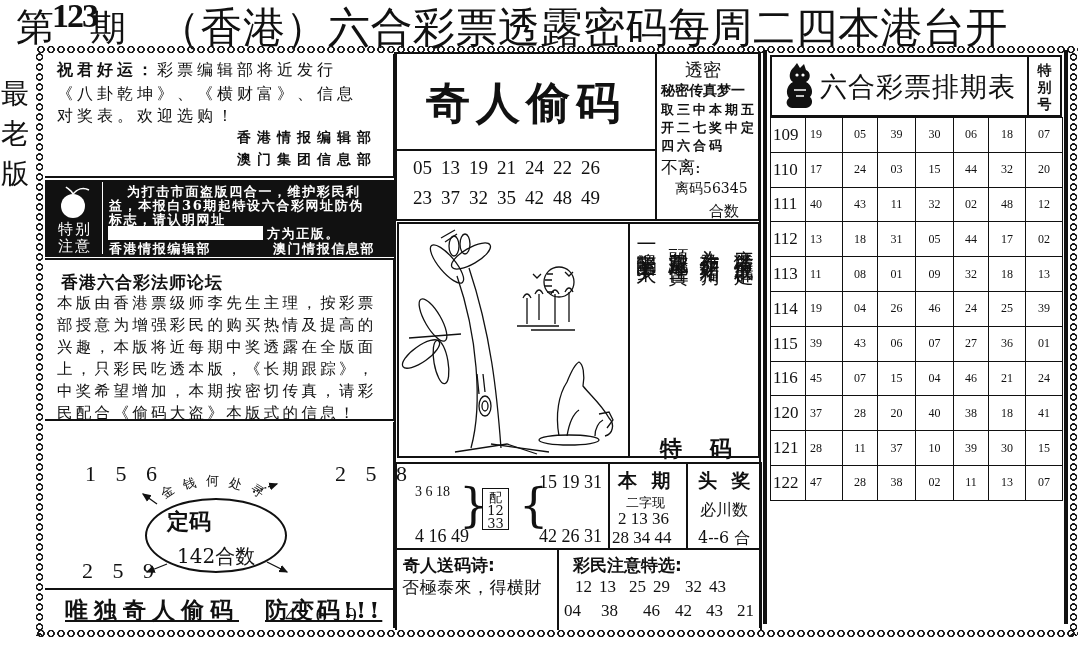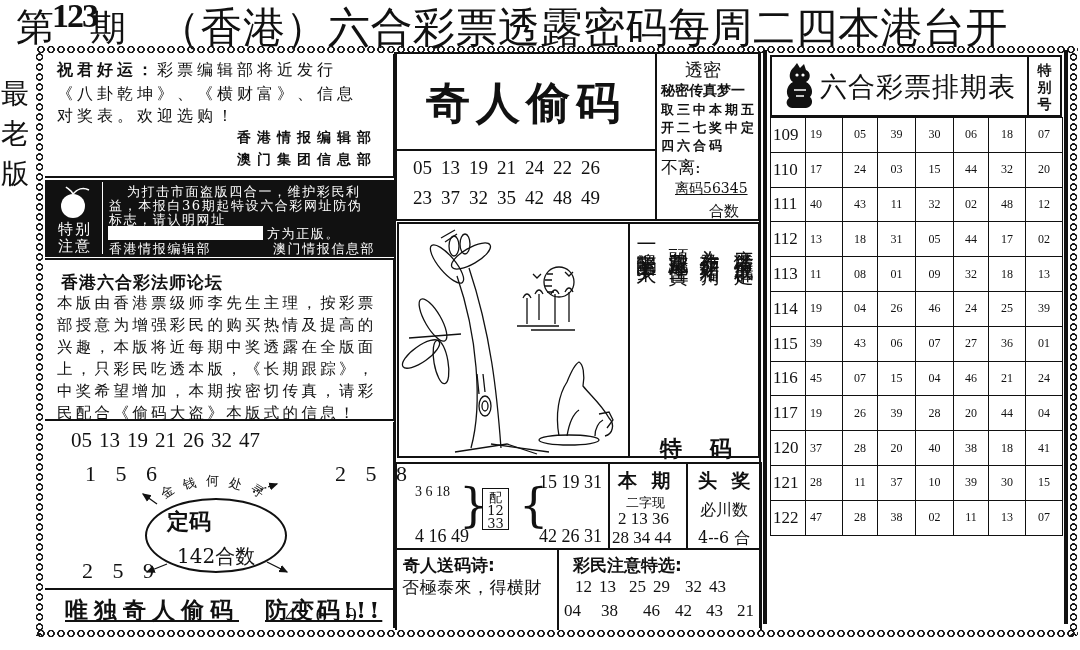--- a/index.html
+++ b/index.html
@@ -23,21 +23,21 @@
 
   
   #greeting{left:45px;top:54px;width:350px;height:124px;border-right:2px solid #111;border-bottom:2px solid #111;}
   #greeting .ln{position:absolute;left:12px;font-size:16px;letter-spacing:4px;white-space:nowrap;}
   #greeting .sig{position:absolute;right:16px;font-size:14px;font-weight:bold;letter-spacing:6px;white-space:nowrap;}
 
   
   #notice{left:45px;top:180px;width:350px;height:77px;background:#111;color:#fff;}
   #notice-badge{position:absolute;left:2px;top:2px;width:56px;height:72px;border-right:1px solid #fff;box-sizing:border-box;text-align:center;}
   #notice-badge .bt{position:absolute;left:0;width:56px;font-size:15px;letter-spacing:2px;}
-  #notice .nl{position:absolute;left:64px;font-size:13px;font-weight:normal;white-space:nowrap;letter-spacing:1.6px;}
+  #notice .nl{position:absolute;left:64px;font-size:13px;font-weight:bold;white-space:nowrap;letter-spacing:1.6px;}
   #notice-url{position:absolute;left:63px;top:46px;width:155px;height:14px;background:#fff;}
 
   
   #forum{left:45px;top:258px;width:350px;height:163px;border:2px solid #111;border-left:none;}
   #forum-title{position:absolute;left:16px;top:11px;font-size:17px;font-weight:bold;letter-spacing:1px;white-space:nowrap;font-family:"DejaVu Sans",sans-serif;}
   #forum .fl{position:absolute;left:12px;font-size:15.5px;letter-spacing:3.3px;white-space:nowrap;font-family:"DejaVu Sans",sans-serif;}
 
   
   #fixed{left:45px;top:422px;width:350px;height:168px;border-right:2px solid #111;border-bottom:2px solid #111;}
   #fixed-nums{position:absolute;left:26px;top:6px;font-size:21px;white-space:nowrap;font-family:"Liberation Serif",serif;}
@@ -139,23 +139,20 @@
   <div id="forum-title">香港六合彩法师论坛</div>
   <div class="fl" style="top:33px;">本版由香港票级师李先生主理，按彩票</div>
   <div class="fl" style="top:55px;">部授意为增强彩民的购买热情及提高的</div>
   <div class="fl" style="top:77px;">兴趣，本版将近每期中奖透露在全版面</div>
   <div class="fl" style="top:99px;">上，只彩民吃透本版，《长期跟踪》，</div>
   <div class="fl" style="top:121px;">中奖希望增加，本期按密切传真，请彩</div>
   <div class="fl" style="top:143px;">民配合《偷码大盗》本版式的信息！</div>
 </div>
 
 <div class="box" id="fixed">
-  <div id="fixed-nums">
-    <span>05</span><span>13</span><span>19</span><span>21</span><span>26</span><span>32</span><span>47</span>
-  </div>
   <div class="corner" style="left:40px;top:39px;">1 5 6</div>
   <div class="corner" style="left:246px;top:39px;margin-left:44px;">2 5 8</div>
   <div class="corner" style="left:37px;top:136px;">2 5 9</div>
   <div class="corner" style="left:240px;top:136px;margin-top:44px;">4 6 9</div>
   <span class="arc" style="left:116px;top:61px;transform:rotate(-35deg);">金</span>
   <span class="arc" style="left:138px;top:53px;transform:rotate(-15deg);">钱</span>
   <span class="arc" style="left:161px;top:50px;">何</span>
   <span class="arc" style="left:184px;top:53px;transform:rotate(15deg);">处</span>
   <span class="arc" style="left:206px;top:60px;transform:rotate(32deg);">寻</span>
   <div id="fixed-ellipse"></div>
@@ -191,21 +188,21 @@
   </div>
 </div>
 
 <div class="box" id="secret">
   <div class="abs" style="left:28px;top:4px;font-size:18px;">透密</div>
   <div class="sl" style="left:4px;top:28px;letter-spacing:0;font-size:14px;">秘密传真梦一</div>
   <div class="sl" style="left:4px;top:47px;">取三中本期五</div>
   <div class="sl" style="left:4px;top:65px;">开二七奖中定</div>
   <div class="sl" style="left:4px;top:83px;">四六合码</div>
   <div class="abs nowrap" style="left:4px;top:102px;font-size:17px;">不离:</div>
-  <div class="abs nowrap" style="left:18px;top:126px;font-size:14px;text-decoration:underline;">离码56345</div>
+  <div class="abs nowrap" style="left:18px;top:126px;font-size:14px;">离码56345</div>
   <div class="abs nowrap" style="left:52px;top:148px;font-size:15px;">合数</div>
 </div>
 
 <div class="box" id="illust">
   <svg width="229" height="232" viewBox="0 0 229 232" fill="none" stroke="#111" stroke-width="1.3">
     <path d="M72 224 C84 180 78 110 58 52"></path>
     <path d="M102 224 C98 170 92 110 70 44"></path>
     <path d="M56 228 L108 220 L138 230"></path>
     <path d="M92 220 L150 228"></path>
     <path d="M62 110 L10 114"></path>
@@ -391,30 +388,20 @@
         <td class="issue">116</td>
         <td class="c1">45</td>
         <td>07</td>
         <td>15</td>
         <td>04</td>
         <td>46</td>
         <td>21</td>
         <td>24</td>
       </tr>
   <tr>
-        <td class="issue">117</td>
-        <td class="c1">19</td>
-        <td>26</td>
-        <td>39</td>
-        <td>28</td>
-        <td>20</td>
-        <td>44</td>
-        <td>04</td>
-      </tr>
-  <tr>
         <td class="issue">120</td>
         <td class="c1">37</td>
         <td>28</td>
         <td>20</td>
         <td>40</td>
         <td>38</td>
         <td>18</td>
         <td>41</td>
       </tr>
   <tr>

